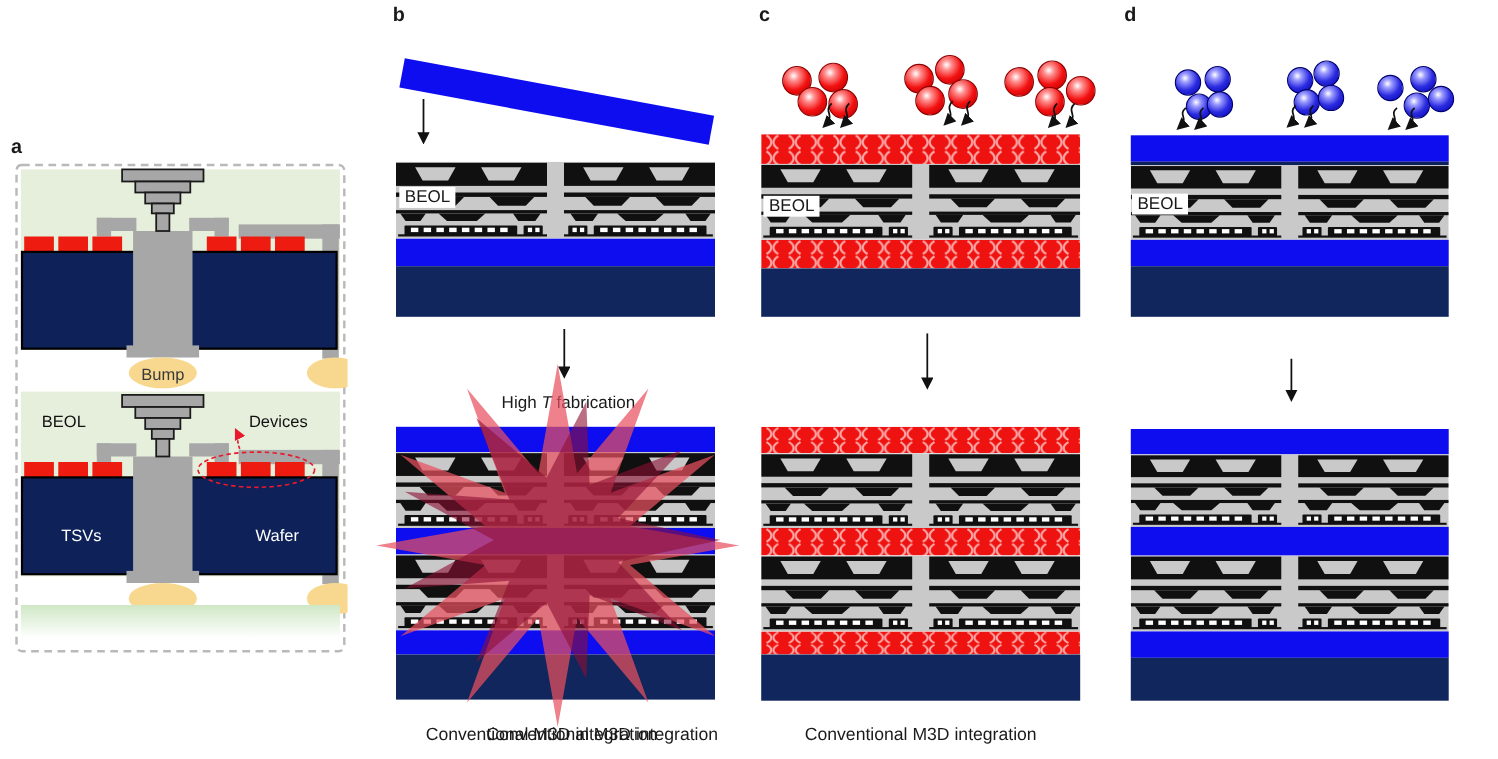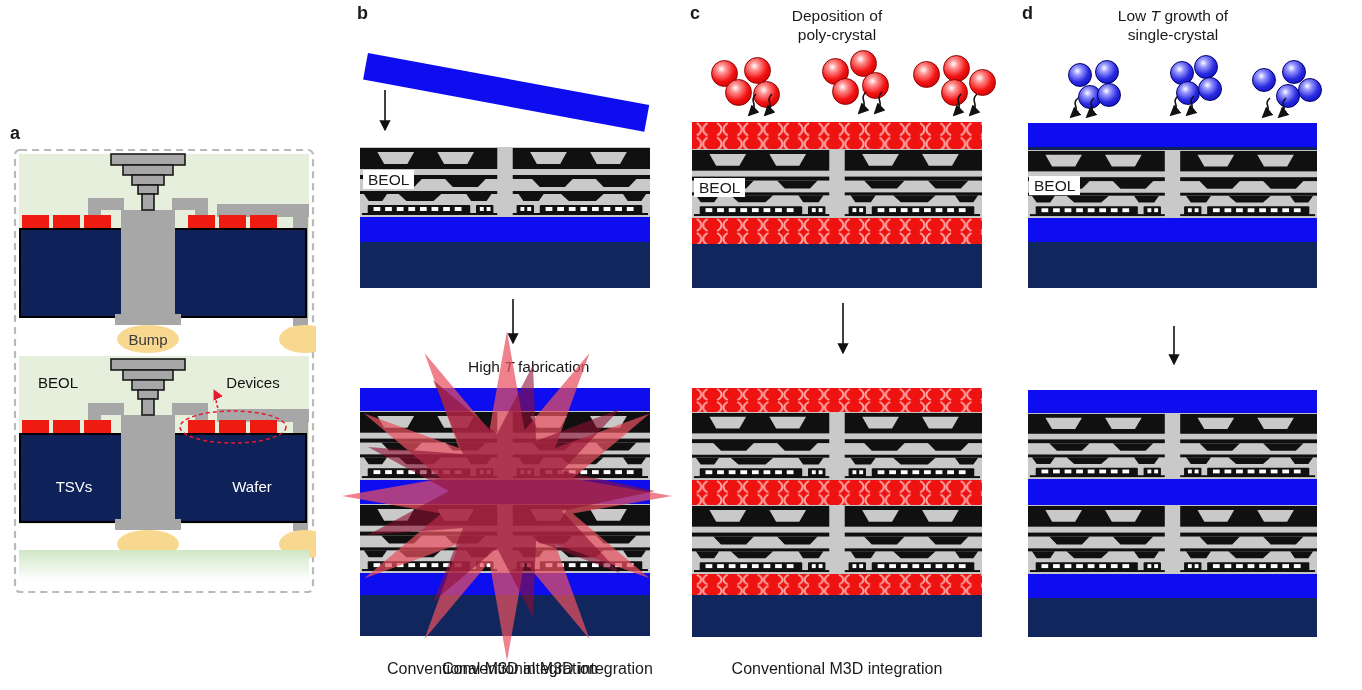--- a/index.html
+++ b/index.html
@@ -206,21 +206,21 @@
         </svg>
     </div>
     <div class="layer blue" style="height:25px"></div>
     <div class="layer navy" style="height:46px"></div>
   </div>
   <div class="beol-label" style="left:363px;top:170px">BEOL</div>
 
   <svg class="abs" style="left:506px;top:299px" width="14" height="50">
     <line x1="7" y1="0" x2="7" y2="42" stroke="#111" stroke-width="1.6" marker-end="url(#ah)"></line>
   </svg>
-  <div class="steplabel" style="left:468px;top:358px"><span>High </span><i>T</i><span> fabrication</span></div>
+  <div class="steplabel" style="left:456px;top:358px"><span>High </span><i>T</i><span> fabrication</span></div>
 
   <div class="stack" style="left:360px;top:388px;width:290px">
     <div class="layer blue" style="height:23px"></div>
     <div class="layer" style="height:69px">
       <svg viewBox="0 0 300 70" preserveAspectRatio="none">
           <use href="#beol-tier"></use>
         </svg>
     </div>
     <div class="layer blue" style="height:24px"></div>
     <div class="layer" style="height:69px">
@@ -234,24 +234,20 @@
 
   <svg class="starburst" style="left:342px;top:326px" width="332" height="340" viewBox="0 0 332 340">
     <polygon fill="#e8505e" fill-opacity="0.72" points="165,5 182.6,104.3 247.5,27.1 213.1,121.9 307.9,87.5 230.7,152.4 330,170 230.7,187.6 307.9,252.5 213.1,218.1 247.5,312.9 182.6,235.7 165,335 147.4,235.7 82.5,312.9 116.9,218.1 22.1,252.5 99.3,187.6 0,170 99.3,152.4 22.1,87.5 116.9,121.9 82.5,27.1 147.4,104.3"></polygon>
     <polygon fill="#8e0f33" fill-opacity="0.6" points="191,39 194,115 278,83 220,145 313,165 220,185 278,247 194,215 191,291 155,222 91,276 121,202 26,209 107,165 26,121 121,128 91,54 155,108"></polygon>
   </svg>
 
   <div class="caption" style="left:387px;top:660px">Conventional M3D integration</div>
   <div class="caption ghost" style="left:442px;top:660px">Conventional M3D integration</div>
 
   <div class="panel-letter" style="left:690px;top:4px">c</div>
-  <div class="title" style="left:692px;top:6px;width:290px">
-    <span>Deposition of</span><br>
-    <span>poly-crystal</span>
-  </div>
 
   <div class="cluster" style="left:711px;top:57px">
     <div class="sphere red" style="left:0px;top:3px"></div>
     <div class="sphere red" style="left:33px;top:0px"></div>
     <div class="sphere red" style="left:14px;top:22px"></div>
     <div class="sphere red" style="left:42px;top:24px"></div>
   </div>
   <div class="cluster" style="left:820px;top:50px">
     <div class="sphere red" style="left:2px;top:8px"></div>
     <div class="sphere red" style="left:30px;top:0px"></div>
@@ -326,24 +322,20 @@
       <svg viewBox="0 0 300 26" preserveAspectRatio="none">
           <rect width="300" height="26" fill="url(#polypat)"></rect>
         </svg>
     </div>
     <div class="layer navy" style="height:42px"></div>
   </div>
 
   <div class="caption centered" style="left:692px;top:660px;width:290px">Conventional M3D integration</div>
 
   <div class="panel-letter" style="left:1022px;top:4px">d</div>
-  <div class="title" style="left:1028px;top:6px;width:290px">
-    <span><span>Low </span><i>T</i><span> growth of</span></span><br>
-    <span>single-crystal</span>
-  </div>
 
   <div class="cluster" style="left:1068px;top:60px">
     <div class="sphere blu" style="left:0px;top:3px"></div>
     <div class="sphere blu" style="left:27px;top:0px"></div>
     <div class="sphere blu" style="left:10px;top:25px"></div>
     <div class="sphere blu" style="left:29px;top:23px"></div>
   </div>
   <div class="cluster" style="left:1168px;top:55px">
     <div class="sphere blu" style="left:2px;top:6px"></div>
     <div class="sphere blu" style="left:26px;top:0px"></div>

